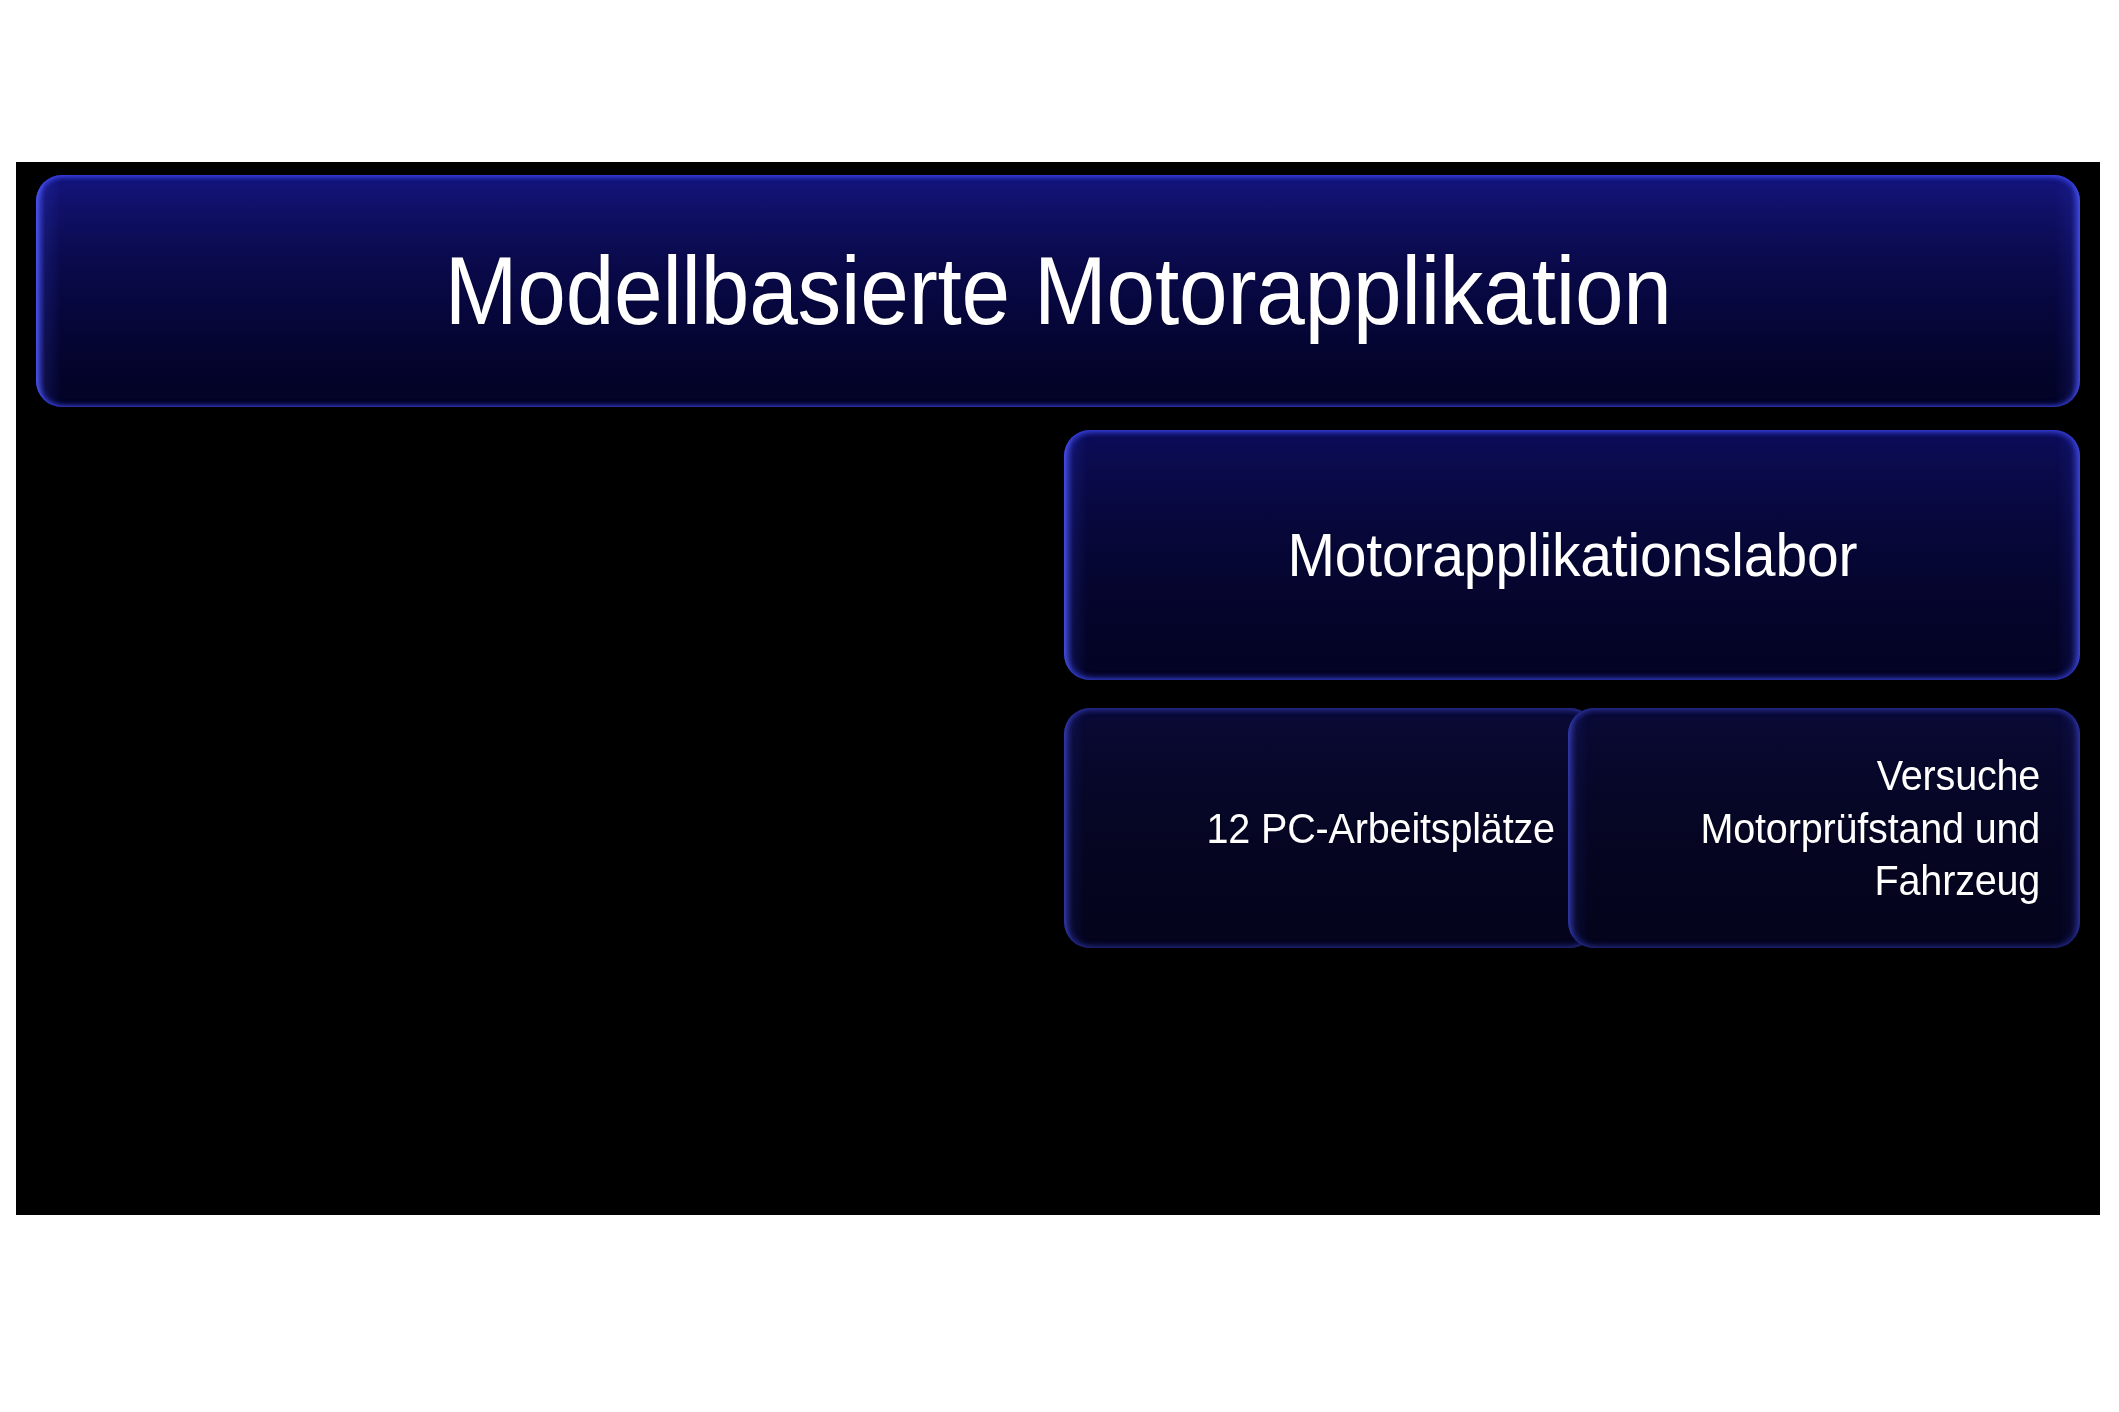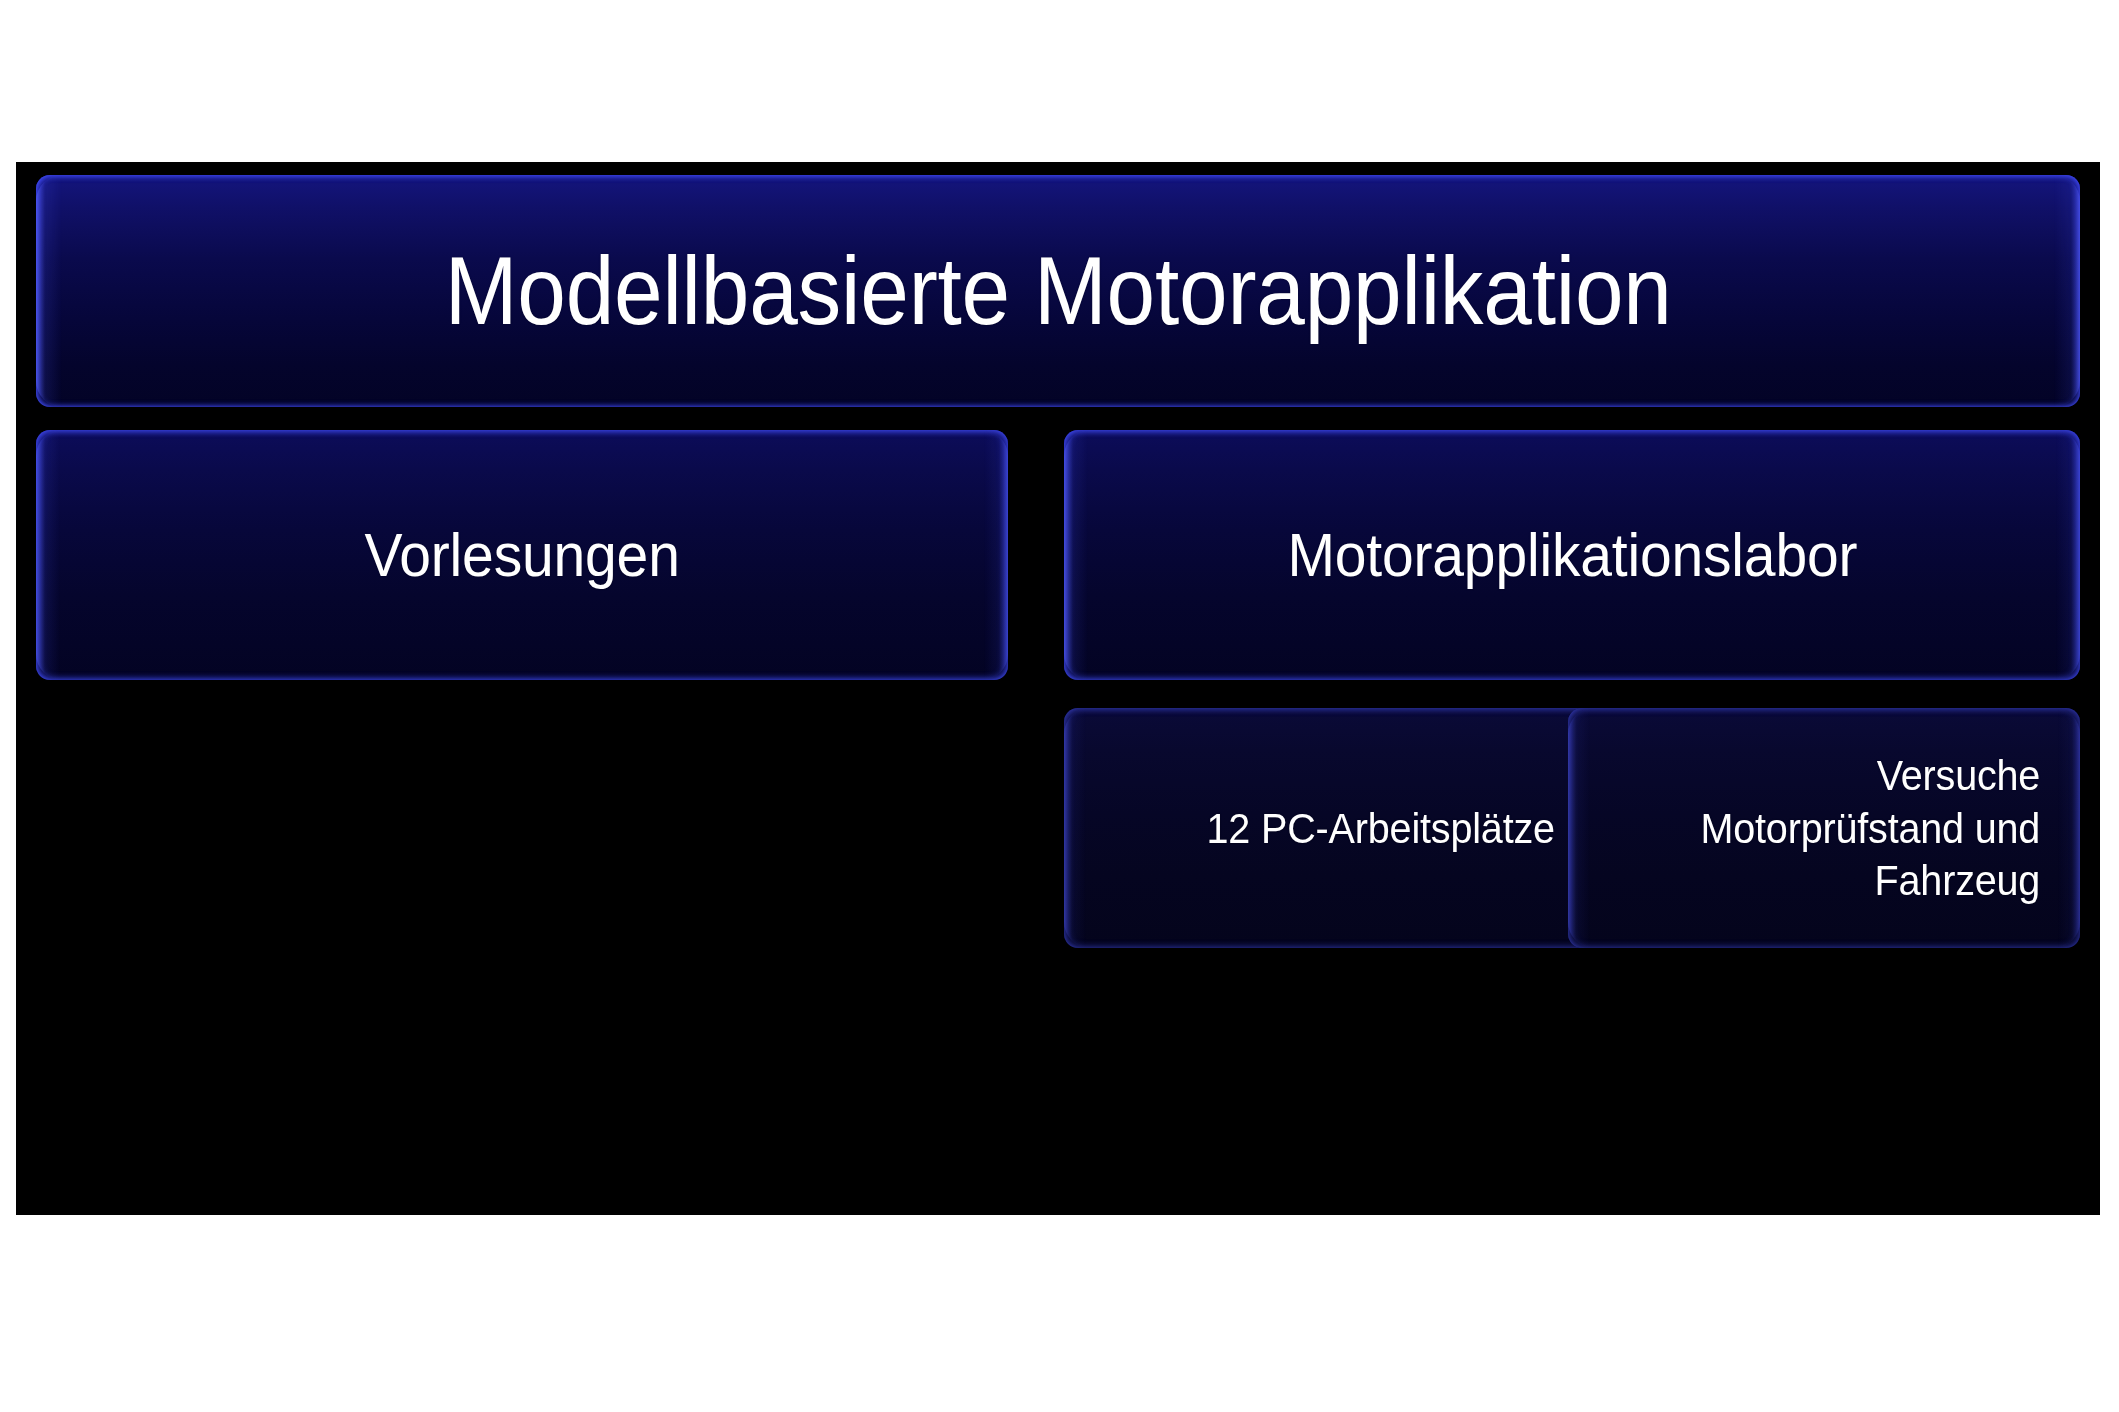--- a/index.html
+++ b/index.html
@@ -28,21 +28,21 @@
     left: 16px;
     top: 162px;
     width: 2084px;
     height: 1053px;
     background: #000000;
   }
 
   
   .card {
     position: absolute;
-    border-radius: 14px;
+    border-radius: 26px;
     box-sizing: border-box;
     display: flex;
     align-items: center;
     justify-content: center;
     text-align: center;
     color: #ffffff;
     overflow: hidden;
   }
 
   .card .glow {
@@ -178,24 +178,20 @@
 
 <div id="slide">
 
   <div id="frame">
 
     <div id="title-card" class="card">
       <span class="glow"></span>
       <span class="label">Modellbasierte Motorapplikation</span>
     </div>
 
-    <div id="card-vorlesungen" class="card row2">
-      <span class="glow"></span>
-      <span class="label">Vorlesungen</span>
-    </div>
 
     <div id="card-labor" class="card row2">
       <span class="glow"></span>
       <span class="label">Motorapplikationslabor</span>
     </div>
 
 
 
     <div id="card-pc" class="card row3">
       <span class="glow"></span>

